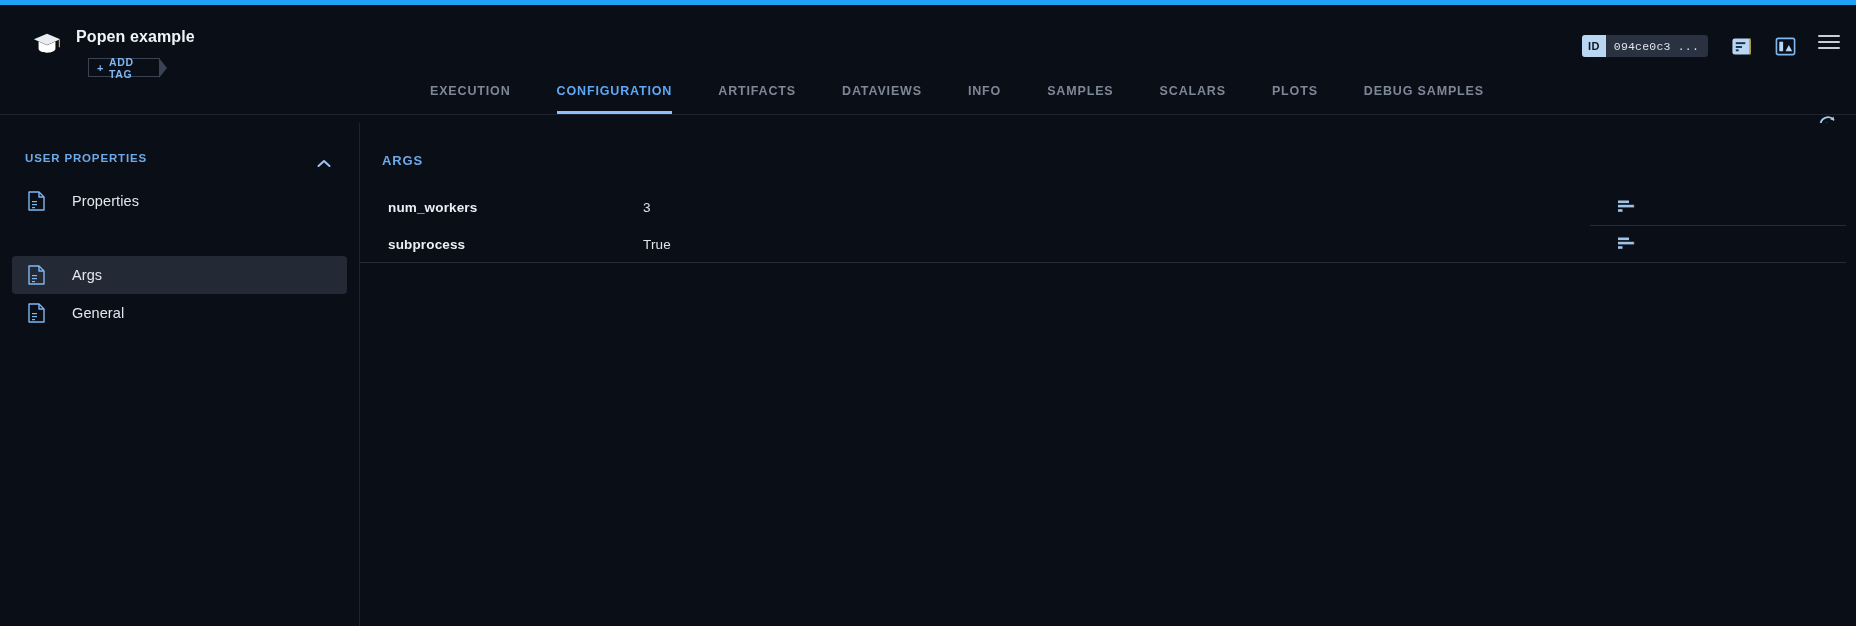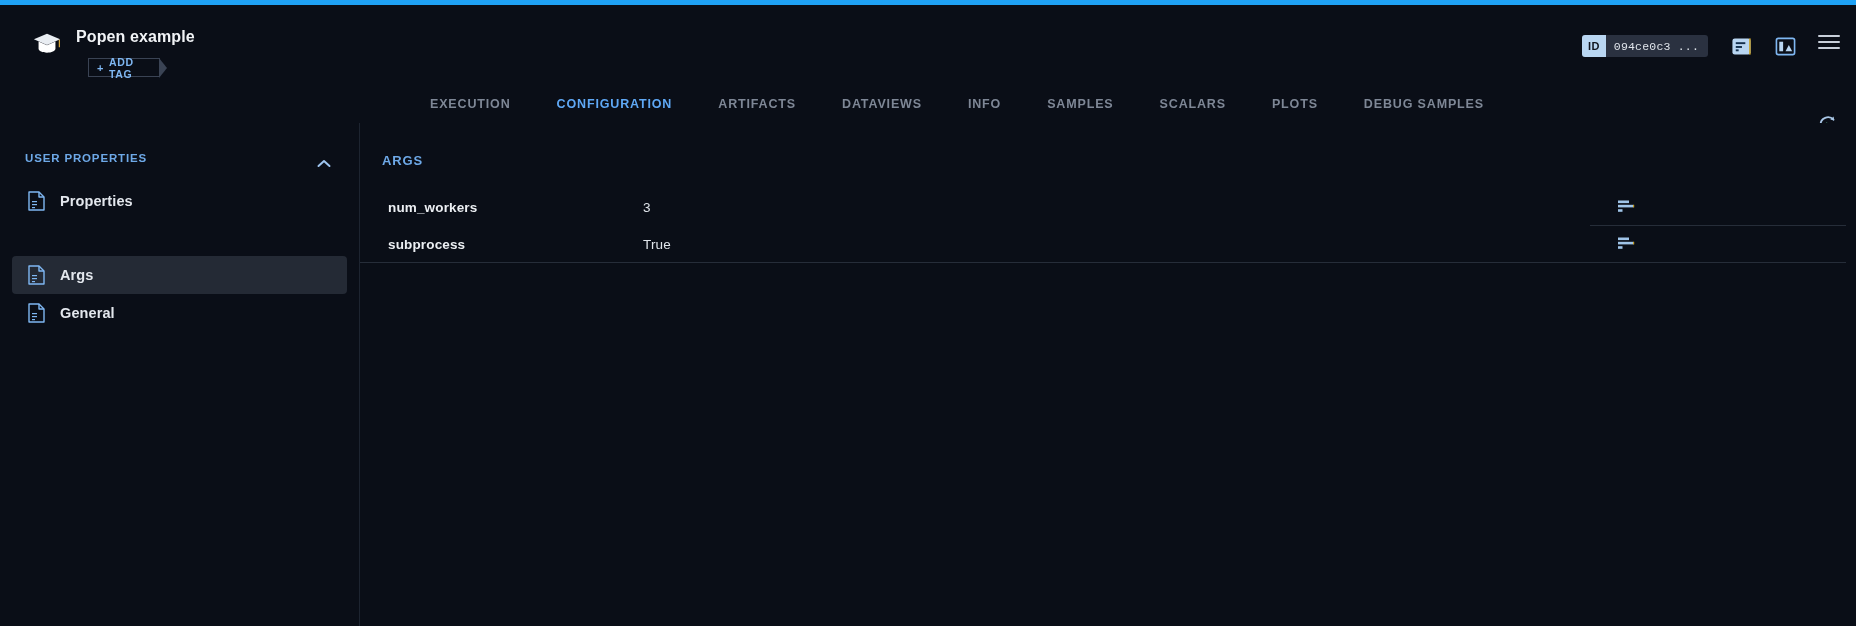--- a/index.html
+++ b/index.html
@@ -156,21 +156,21 @@
     display: flex; align-items: center; justify-content: center;
     cursor: pointer;
   }
 
   .hamburger { width: 22px; display: flex; flex-direction: column; gap: 4px; cursor: pointer; }
   .hamburger span { display: block; height: 2px; background: #c8cfda; border-radius: 1px; }
 
   
   .tabs {
     position: absolute;
-    top: 82px; left: 0;
+    top: 69px; left: 0;
     width: 1856px;
     height: 41px;
     display: flex;
     align-items: flex-end;
     padding-left: 430px;
     border-bottom: 1px solid #1d2430;
   }
   .tab {
     font-size: 12.5px;
     font-weight: 700;
@@ -236,22 +236,21 @@
   .side-items { margin-top: 10px; }
 
   .side-item {
     display: flex;
     align-items: center;
     height: 38px;
     margin: 0 12px;
     padding-left: 16px;
     border-radius: 4px;
     cursor: pointer;
-    gap: 15px;
-    font-weight: bold;
+    gap: 27px;
   }
   .side-item.selected { background: #242a35; }
   .side-item .lbl {
     font-size: 14.5px;
     color: #e3e7ed;
     letter-spacing: 0.1px;
   }
   .doc-icon { width: 17px; height: 20px; flex: 0 0 auto; }
 
   .section-gap { height: 26px; }

